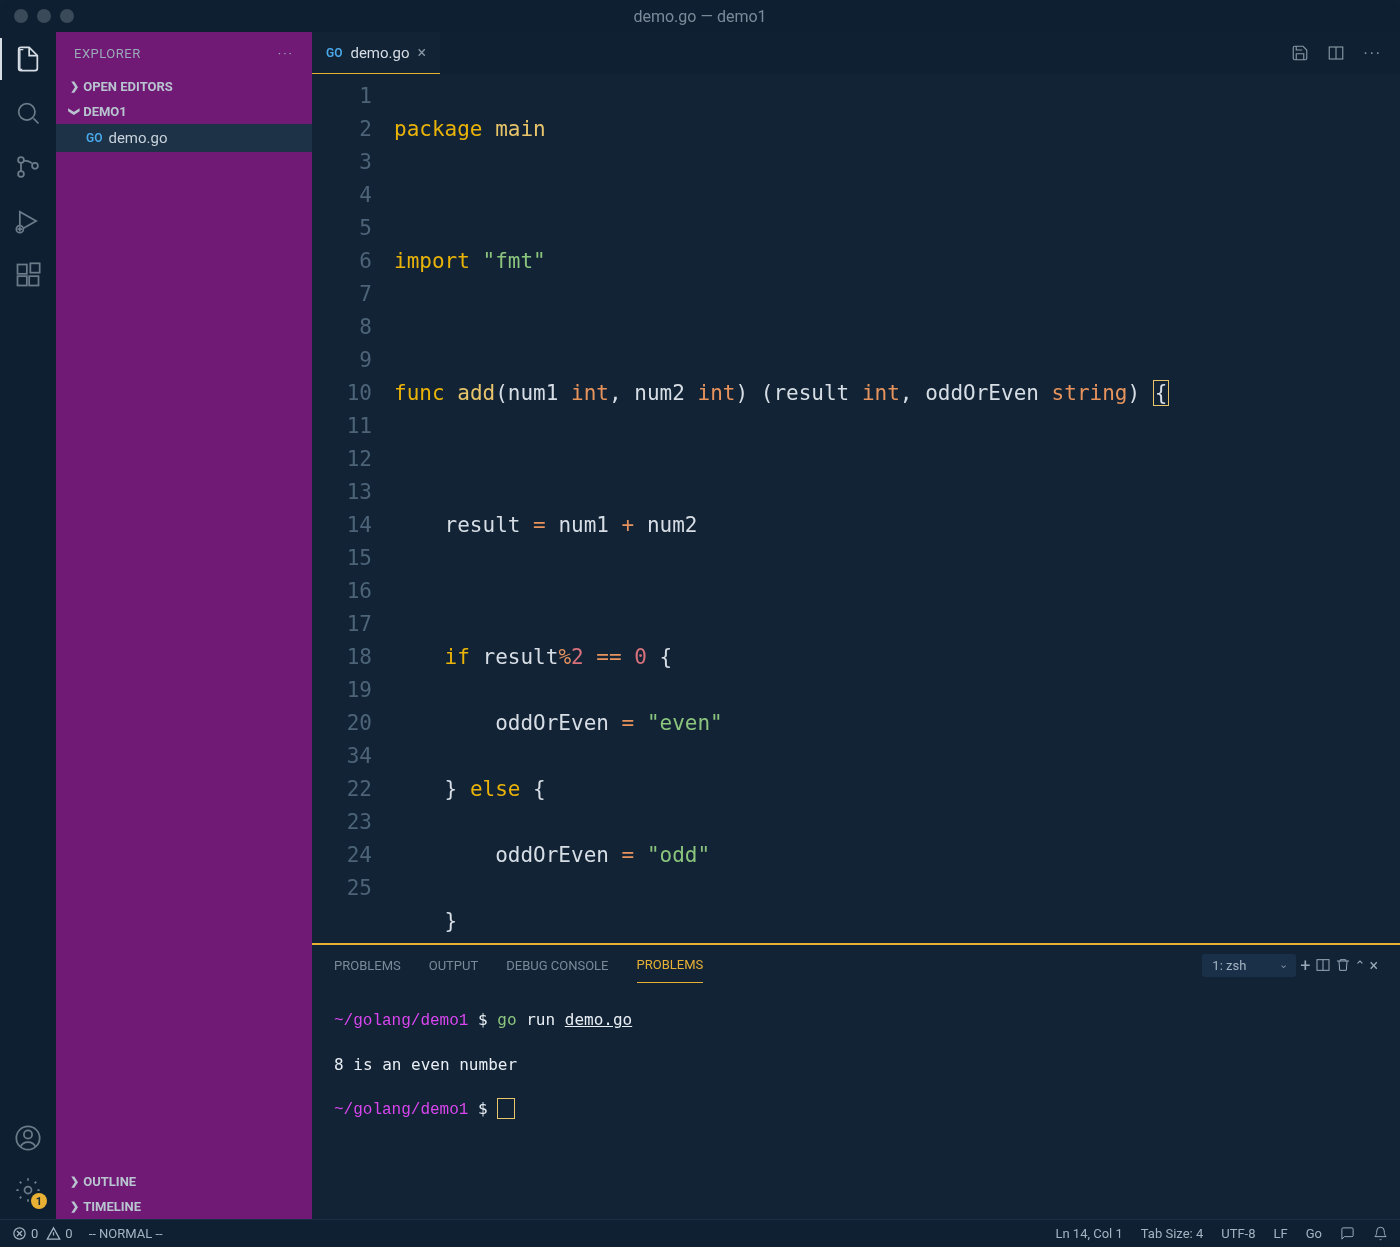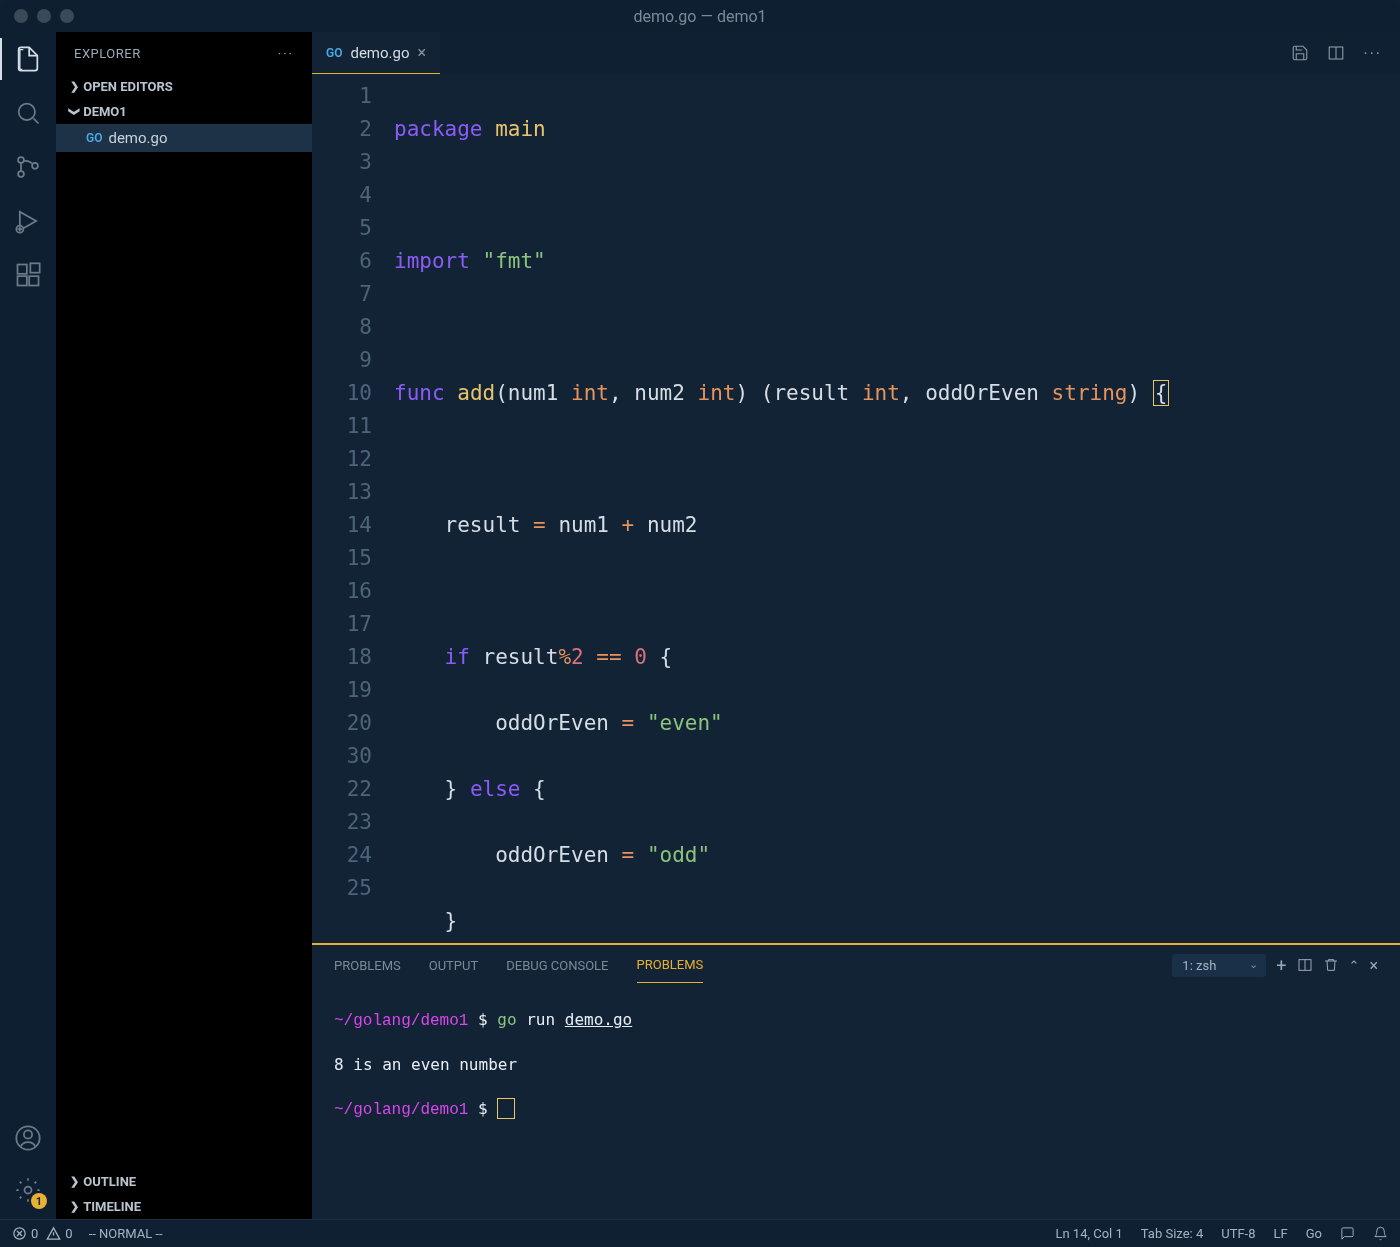--- a/index.html
+++ b/index.html
@@ -7,47 +7,47 @@
 .titlebar { height:32px; background:#0e1f32; display:flex; align-items:center; justify-content:center; position:relative; font-size:16px; color:#7a8a99; }
 .traffic-lights { position:absolute; left:14px; top:9px; display:flex; gap:9px; }
 .traffic-dot { width:14px; height:14px; border-radius:50%; background:#3a4a58; }
 .main-layout { display:flex; height:calc(100% - 32px - 28px); }
 .activity-bar { width:56px; background:#0e1f32; display:flex; flex-direction:column; align-items:center; padding-top:12px; gap:24px; }
 .activity-icon { width:30px; height:30px; display:flex; align-items:center; justify-content:center; color:#6b7b89; cursor:pointer; position:relative; }
 .activity-icon.active { color:#d6dde4; }
 .activity-icon.active::before { content:""; position:absolute; left:-13px; top:-6px; bottom:-6px; width:2px; background:#d6dde4; }
 .activity-bottom { margin-top:auto; margin-bottom:14px; display:flex; flex-direction:column; gap:22px; align-items:center; }
 .badge-num { position:absolute; bottom:-4px; right:-4px; background:#e8b133; color:#1a2a3a; border-radius:50%; width:16px; height:16px; font-size:11px; font-weight:700; display:flex; align-items:center; justify-content:center; }
-.sidebar { width:256px; background:#000000; display:flex; flex-direction:column; }
+.sidebar { width:256px; background:#701a75; display:flex; flex-direction:column; }
 .sidebar-header { height:42px; display:flex; align-items:center; padding:0 18px; font-size:13px; letter-spacing:.5px; color:#9aaab8; justify-content:space-between; }
 .sidebar-section { font-size:13px; font-weight:700; color:#b8c4cf; padding:5px 14px; display:flex; align-items:center; gap:4px; cursor:pointer; }
 .sidebar-file { font-size:15px; color:#c8d2db; padding:5px 14px 5px 30px; display:flex; align-items:center; gap:6px; cursor:pointer; }
 .sidebar-file.active { background:#1d3247; }
 .go-icon { color:#4aa9e8; font-size:12px; font-weight:600; }
 .sidebar-bottom { margin-top:auto; }
 .editor-area { flex:1; display:flex; flex-direction:column; background:#122336; min-width:0; }
 .tab-row { height:42px; background:#0f2033; display:flex; align-items:stretch; }
 .tab { display:flex; align-items:center; gap:8px; padding:0 14px; font-size:15px; color:#d6dde4; background:#122336; border-bottom:1px solid #e8b133; position:relative; cursor:pointer; }
 .tab-close { color:#8a98a5; font-size:16px; cursor:pointer; }
 .tab-actions { margin-left:auto; display:flex; align-items:center; gap:18px; padding-right:18px; color:#8a98a5; }
 .editor-body { flex:1; display:flex; font-family:"SF Mono",Menlo,Consolas,monospace; font-size:21px; line-height:33px; overflow:hidden; padding-top:6px; }
 .gutter { width:82px; text-align:right; padding-right:22px; color:#4d6478; user-select:none; }
 .code { flex:1; white-space:pre; color:#d6dde4; overflow:hidden; }
-.kw { color:#8b5cf6; }
+.kw { color:#eab308; }
 .fn { color:#e8c56a; }
 .typ { color:#e6935c; }
 .str { color:#8bc47d; }
 .num { color:#d6707a; }
 .op { color:#e6935c; }
 .cursor-box { border:1px solid #e8c56a; padding:0 1px; }
 .panel { border-top:2px solid #e8b133; background:#122336; height:276px; display:flex; flex-direction:column; }
 .panel-tabs { height:40px; display:flex; align-items:center; padding:0 22px; gap:28px; font-size:13px; color:#7a8a99; }
 .panel-tab { cursor:pointer; padding:10px 0; }
 .panel-tab.active { color:#e8b133; border-bottom:1px solid #e8b133; }
-.panel-right { margin-left:auto; display:flex; align-items:center; gap:10px; }
+.panel-right { margin-left:auto; display:flex; align-items:center; gap:4px; }
 .term-select { background:#1a3048; color:#a4b4c2; border:none; font-size:13px; padding:4px 50px 4px 10px; border-radius:3px; position:relative; }
 .panel-body { flex:1; font-family:"SF Mono",Menlo,Consolas,monospace; font-size:16px; line-height:22px; padding:2px 22px; white-space:pre; color:#e8eef3; }
 .term-path { color:#d946ef;font-family:Liberation Mono, monospace; }
 .term-cmd { color:#8bc47d; }
 .term-cur { border:1px solid #e8c56a; padding:0 3px; }
 .statusbar { position:absolute; bottom:0; left:0; right:0; height:28px; background:#0f2033; border-top:1px solid #1a2f44; display:flex; align-items:center; font-size:13px; color:#a4b4c2; padding:0 12px; gap:16px; }
 .statusbar .sb-right { margin-left:auto; display:flex; gap:18px; align-items:center; }
 .sb-item { display:flex; align-items:center; gap:4px; cursor:pointer; }
 svg { display:block; }
 .chev { font-size:11px; }
@@ -188,21 +188,21 @@
           <div>11</div>
           <div>12</div>
           <div>13</div>
           <div>14</div>
           <div>15</div>
           <div>16</div>
           <div>17</div>
           <div>18</div>
           <div>19</div>
           <div>20</div>
-          <div>30</div>
+          <div>34</div>
           <div>22</div>
           <div>23</div>
           <div>24</div>
           <div>25</div>
       </div>
       <div class="code">
 <div><span class="kw">package</span> <span class="fn">main</span></div>
 <div> </div>
 <div><span class="kw">import</span> <span class="str">"fmt"</span></div>
 <div> </div>

